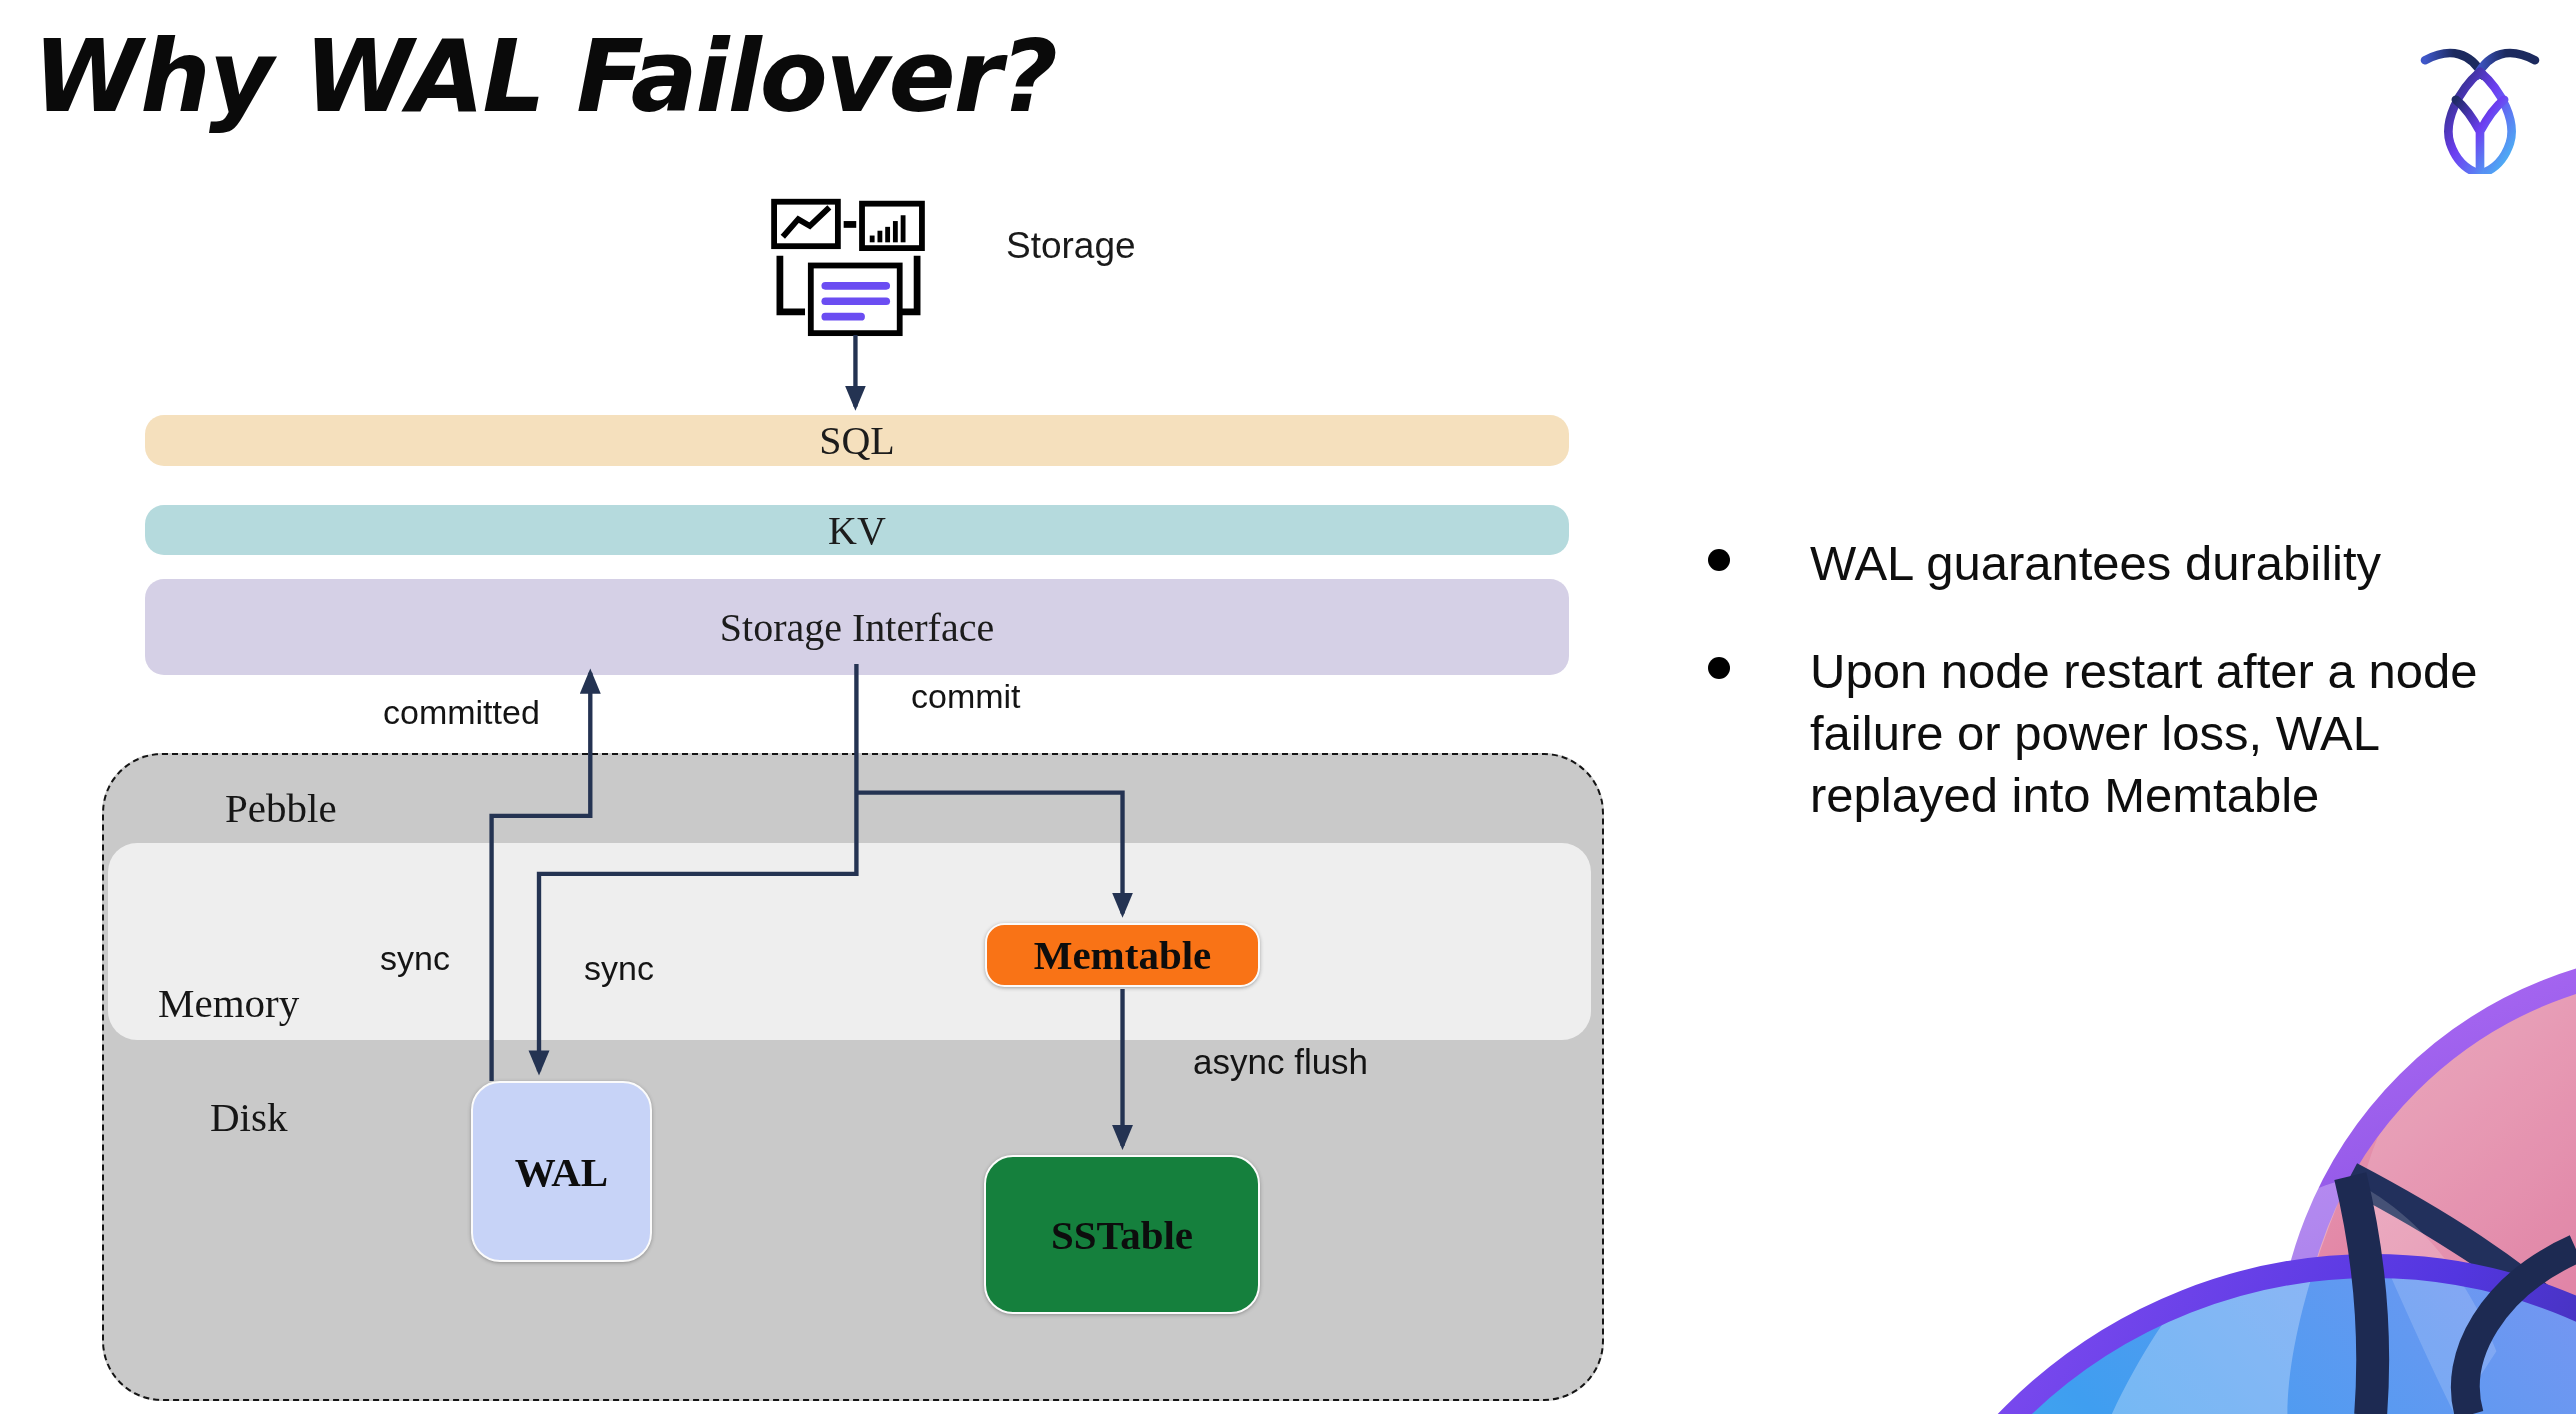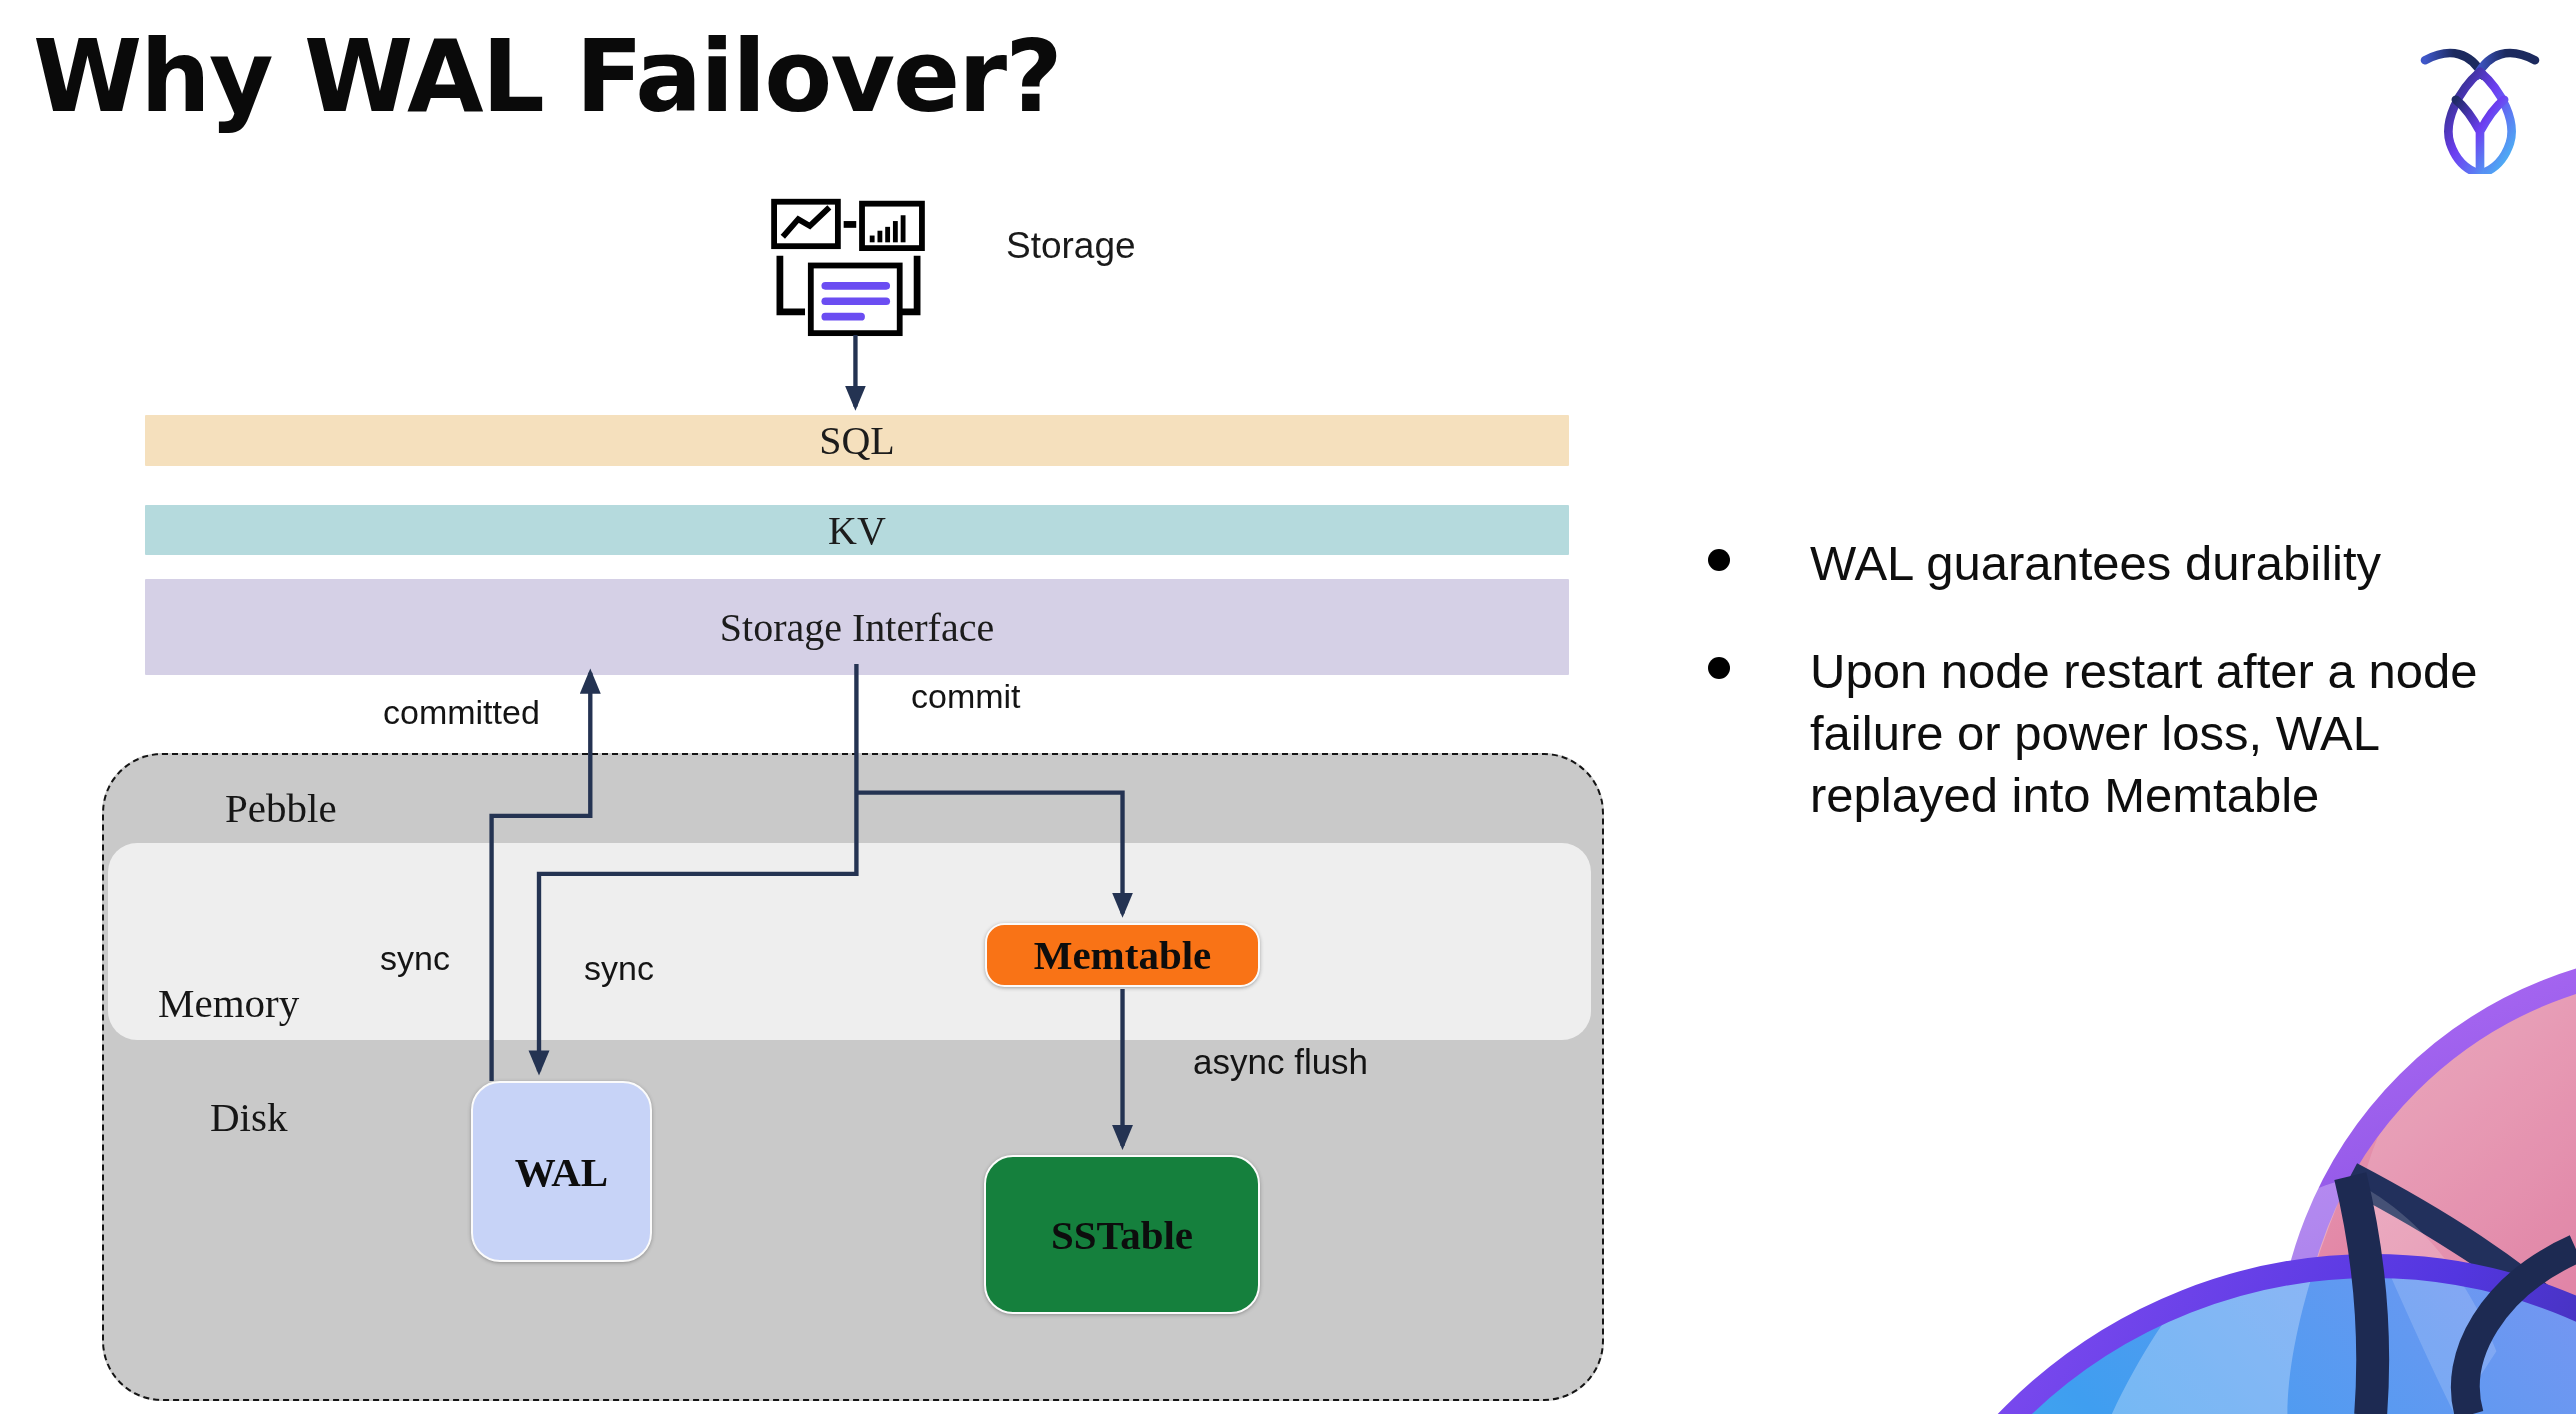--- a/index.html
+++ b/index.html
@@ -14,32 +14,33 @@
 
   
   .title{
     left:33px;top:19.4px;
     font-family:"DejaVu Sans","Liberation Sans",sans-serif;
     font-weight:bold;
     font-size:99px;
     letter-spacing:-1.9px;
     color:#0a0a0a;
     white-space:nowrap;
+    font-style:italic;
   }
 
   
   .client-label{
     left:1006px;top:225px;
     font-size:37px;color:#1a1a1a;
   }
 
   
   .layer-bar{
     left:145px;width:1424px;
-    border-radius:1px;
+    border-radius:19px;
     display:flex;align-items:center;justify-content:center;
   }
   .layer-bar .bar-label{
     font-family:"Liberation Serif","DejaVu Serif",serif;
     font-size:40px;color:#1c1c1c;
   }
   .bar-sql{top:415px;height:51px;}
   .bar-kv{top:505px;height:50px;}
   .bar-storage{top:579px;height:96px;}
 

